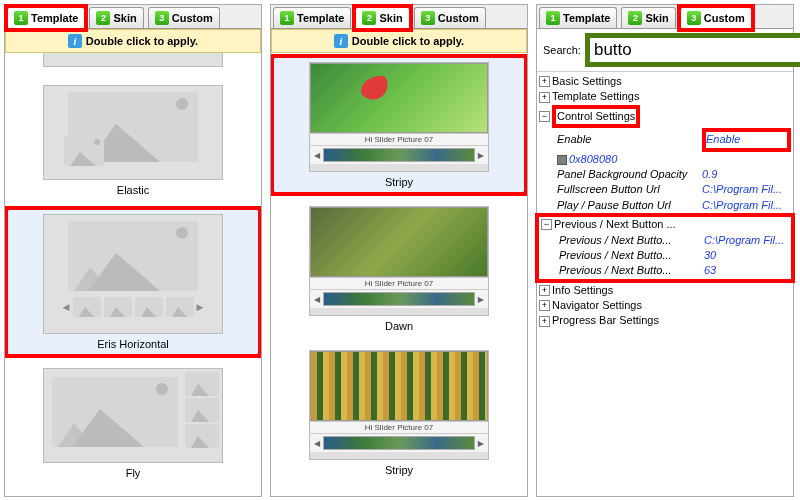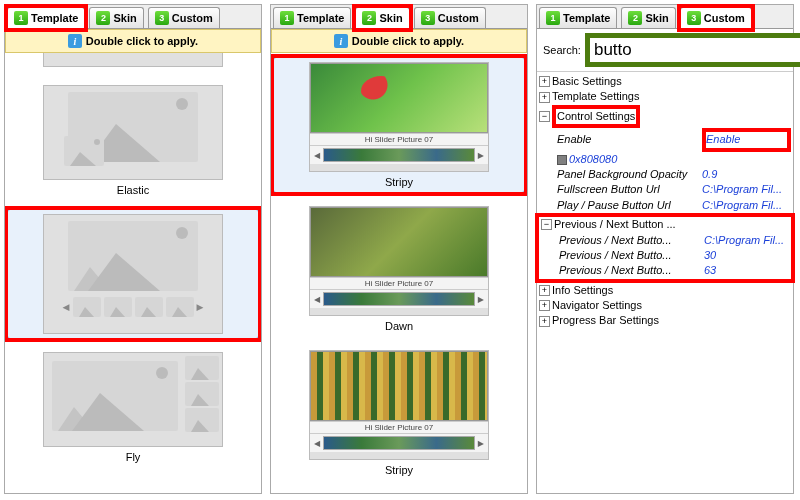--- a/index.html
+++ b/index.html
@@ -117,20 +117,21 @@
             </div>
           <div class="strip">
               <span class="arrow">◀</span>
               <span class="sm"></span>
               <span class="sm"></span>
               <span class="sm"></span>
               <span class="sm"></span>
               <span class="arrow">▶</span>
             </div>
         </div>
+        <div class="item-label">Eris Horizontal</div>
       </div>
       <div class="item">
         <div class="thumb tall fly-side">
           <div class="big">
               <div class="ph-main" style="margin:8px 4px 0 8px; width:auto;">
                 <span class="ph-sun"></span>
                 <span class="ph-mtn2"></span>
                 <span class="ph-mtn"></span>
               </div>
             </div>

